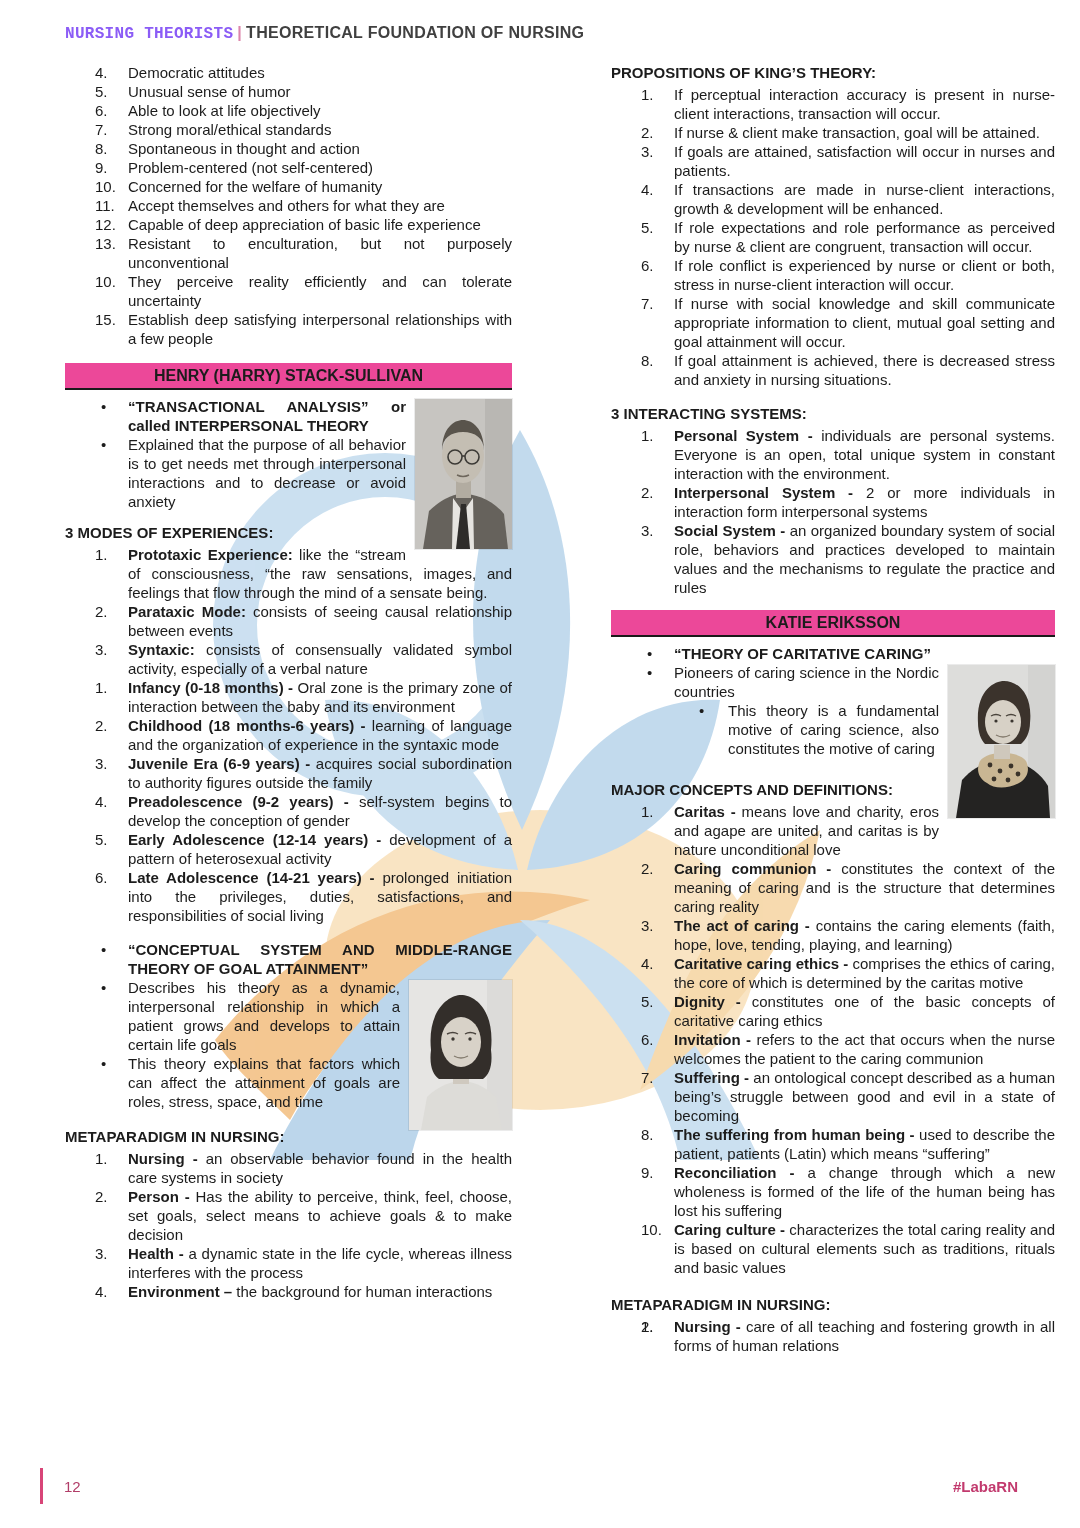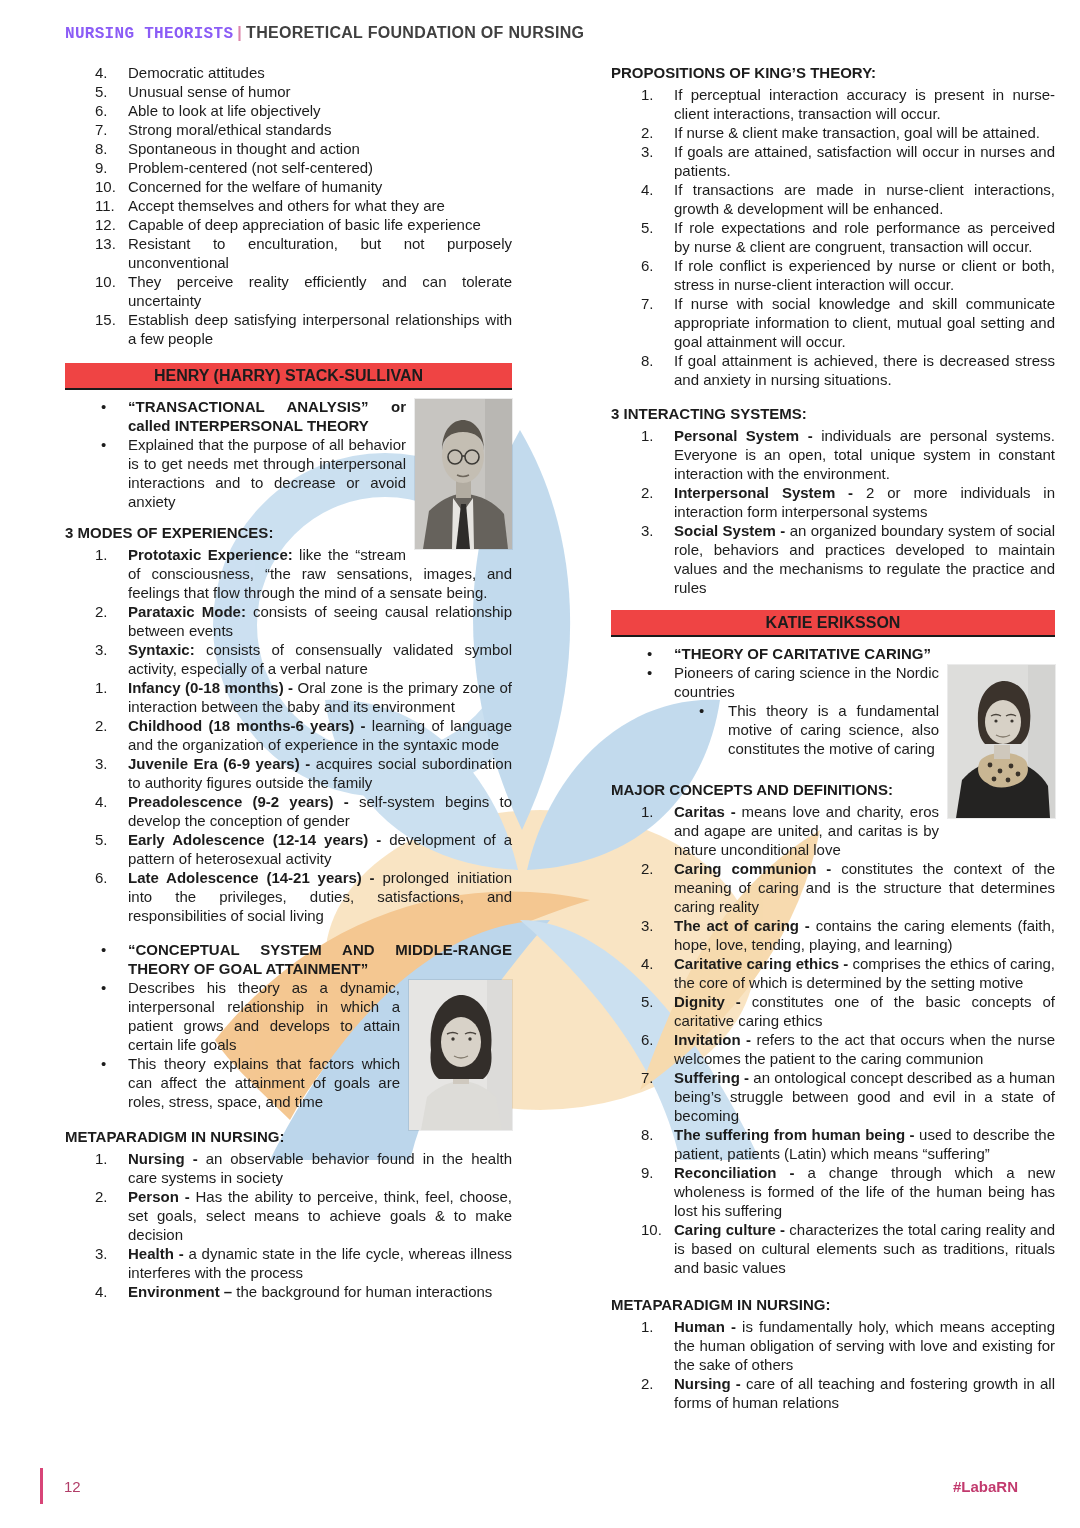--- a/index.html
+++ b/index.html
@@ -7,21 +7,21 @@
         font-family:"Liberation Sans", sans-serif;color:#1c1c1c;}
   .watermark{position:absolute;left:120px;top:400px;width:800px;height:760px;z-index:0;}
   .header{position:absolute;left:65px;top:24px;font-size:16px;font-weight:bold;letter-spacing:.3px;z-index:2;}
   .header .t1{color:#8b5cf6;font-family:Liberation Mono, monospace;}
   .header .sep{color:#dd86ab;padding:0 4px;}
   .header .t2{color:#404040;}
   .col{position:absolute;top:63px;z-index:1;font-size:15px;line-height:19px;}
   .col.left{left:65px;width:447px;}
   .col.right{left:573px;width:444px;margin-left:38px;}
   .h{font-weight:bold;margin:14px 0 3px 0;}
-  .bar{background:#ef4444;border-bottom:2px solid #1a1a1a;text-align:center;font-weight:bold;
+  .bar{background:#ec4899;border-bottom:2px solid #1a1a1a;text-align:center;font-weight:bold;
        font-size:16px;padding:3px 0 3px 0;margin-bottom:7px;}
   .section{margin-top:15px;}
   .li{position:relative;padding-left:63px;text-align:justify;}
   .li .marker{position:absolute;left:30px;}
   .bullets .li .marker{left:36px;}
   .li.sub{padding-left:117px;}
   .li.sub .marker{left:88px;}
   .photo-float{float:right;margin:2px 0 4px 9px;box-shadow:0 0 0 1px rgba(0,0,0,.08);}
   .photo-float svg{display:block;}
   .footer-accent{position:absolute;left:40px;top:1468px;width:3px;height:36px;background:#d84578;}
@@ -192,32 +192,32 @@
           <div class="li"><span class="marker">•</span><span class="txt"><span>Pioneers of caring science in the Nordic countries</span></span></div>
           <div class="li sub"><span class="marker">•</span><span class="txt"><span>This theory is a fundamental motive of caring science, also constitutes the motive of caring</span></span></div>
         </div>
     </div>
 
     <div class="h" style="margin-top:22px">MAJOR CONCEPTS AND DEFINITIONS:</div>
     <div class="numlist">
         <div class="li"><span class="marker">1.</span><span class="txt"><b>Caritas -</b> <span>means love and charity, eros and agape are united, and caritas is by nature unconditional love</span></span></div>
         <div class="li"><span class="marker">2.</span><span class="txt"><b>Caring communion -</b> <span>constitutes the context of the meaning of caring and is the structure that determines caring reality</span></span></div>
         <div class="li"><span class="marker">3.</span><span class="txt"><b>The act of caring -</b> <span>contains the caring elements (faith, hope, love, tending, playing, and learning)</span></span></div>
-        <div class="li"><span class="marker">4.</span><span class="txt"><b>Caritative caring ethics -</b> <span>comprises the ethics of caring, the core of which is determined by the setting motive</span></span></div>
+        <div class="li"><span class="marker">4.</span><span class="txt"><b>Caritative caring ethics -</b> <span>comprises the ethics of caring, the core of which is determined by the caritas motive</span></span></div>
         <div class="li"><span class="marker">5.</span><span class="txt"><b>Dignity -</b> <span>constitutes one of the basic concepts of caritative caring ethics</span></span></div>
         <div class="li"><span class="marker">6.</span><span class="txt"><b>Invitation -</b> <span>refers to the act that occurs when the nurse welcomes the patient to the caring communion</span></span></div>
         <div class="li"><span class="marker">7.</span><span class="txt"><b>Suffering -</b> <span>an ontological concept described as a human being’s struggle between good and evil in a state of becoming</span></span></div>
         <div class="li"><span class="marker">8.</span><span class="txt"><b>The suffering from human being -</b> <span>used to describe the patient, patients (Latin) which means “suffering”</span></span></div>
         <div class="li"><span class="marker">9.</span><span class="txt"><b>Reconciliation -</b> <span>a change through which a new wholeness is formed of the life of the human being has lost his suffering</span></span></div>
         <div class="li"><span class="marker">10.</span><span class="txt"><b>Caring culture -</b> <span>characterizes the total caring reality and is based on cultural elements such as traditions, rituals and basic values</span></span></div>
       </div>
 
     <div class="h" style="margin-top:18px">METAPARADIGM IN NURSING:</div>
     <div class="numlist">
-        <div class="li"><span class="marker">1.</span><span class="txt"><b>Human -</b> <span>is fundamentally holy, which means accepting the human obligation of serving with love and existing for the sake of others</span></span></div>
+        <div class="li"><span class="marker">1.</span></div>
         <div class="li"><span class="marker">2.</span><span class="txt"><b>Nursing -</b> <span>care of all teaching and fostering growth in all forms of human relations</span></span></div>
       </div>
   </div>
 
   <div class="footer-accent"></div>
   <div class="footer-page">12</div>
   <div class="footer-tag">#LabaRN</div>
 </div>
 
 </body></html>

